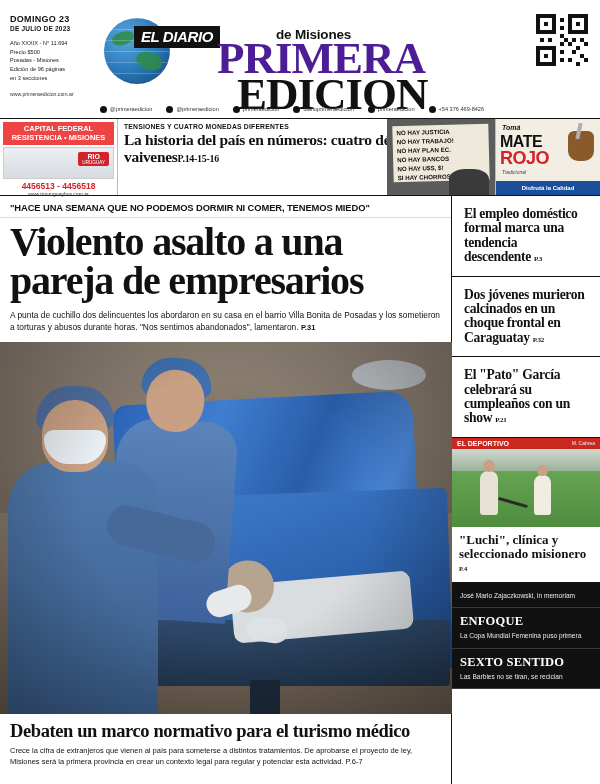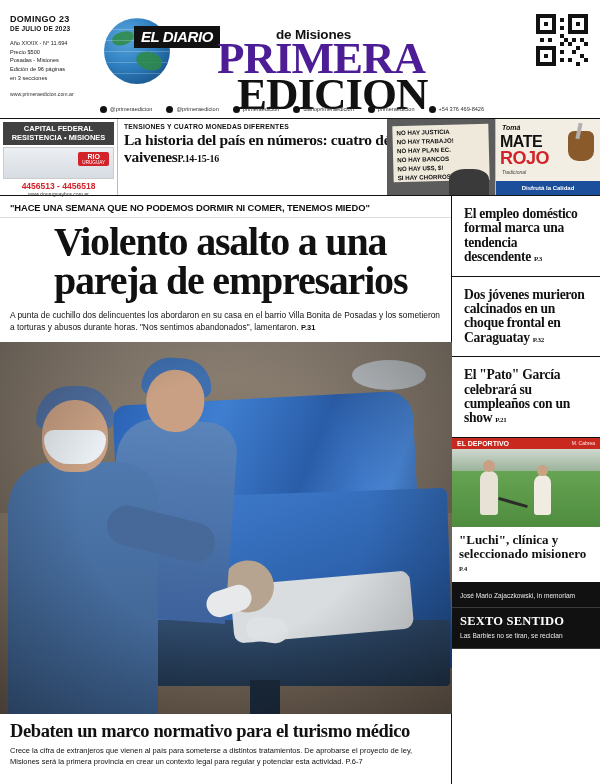--- a/index.html
+++ b/index.html
@@ -34,21 +34,21 @@
   .qr{position:absolute;right:12px;top:14px;width:52px;height:52px;background:#fff;}
   .qr svg{display:block;}
 
   .socialbar{position:absolute;left:100px;right:0px;top:102px;height:14px;display:flex;align-items:center;gap:14px;font-size:5.6px;color:#333;}
   .soc{display:flex;align-items:center;gap:3px;}
   .soc .ic{width:7px;height:7px;border-radius:50%;background:#111;display:inline-block;}
 
   
   .adstrip{position:relative;height:76px;border-bottom:1px solid #111;display:flex;}
   .ad-left{width:118px;border-right:1px solid #bbb;position:relative;background:#fff;padding:3px;box-sizing:border-box;}
-  .ad-left .redbar{background:#404040;color:#fff;text-align:center;font-size:7.5px;font-weight:bold;line-height:1.15;padding:3px 2px;}
+  .ad-left .redbar{background:#ef4444;color:#fff;text-align:center;font-size:7.5px;font-weight:bold;line-height:1.15;padding:3px 2px;}
   .ad-left .bus{height:30px;margin-top:2px;background:linear-gradient(180deg,#eceff3 0%, #d7dce2 100%);position:relative;border:1px solid #ccc;}
   .ad-left .bus .badge{position:absolute;right:4px;top:4px;background:#d2222a;color:#fff;font-size:7px;font-weight:bold;padding:1px 4px;border-radius:2px;text-align:center;line-height:1.05;}
   .ad-left .badge small{display:block;font-size:4.6px;font-weight:normal;}
   .ad-left .phone{color:#d2222a;font-size:8.5px;font-weight:bold;text-align:center;margin-top:2px;}
   .ad-left .web{font-size:5px;text-align:center;color:#333;}
 
   .ad-mid{flex:1;position:relative;padding:4px 6px;box-sizing:border-box;}
   .ad-mid .kicker{font-size:6.8px;font-weight:bold;letter-spacing:.2px;color:#111;}
   .ad-mid h3{margin:2px 0 0 0;font-size:15.5px;line-height:1.08;font-weight:bold;font-family:"Liberation Serif",serif;letter-spacing:-.3px;}
   .ad-mid .page-ref{font-size:10px;font-weight:bold;margin-left:0;}
@@ -65,21 +65,21 @@
   .ad-right .bluebar{position:absolute;left:0;bottom:0;width:100%;height:14px;background:#1b4e9b;color:#fff;font-size:6px;font-weight:bold;text-align:center;line-height:14px;}
   .ad-right .cup{position:absolute;right:6px;top:12px;width:26px;height:30px;background:#8b5a2b;border-radius:6px 6px 10px 10px;}
   .ad-right .cup:after{content:"";position:absolute;left:9px;top:-8px;width:4px;height:16px;background:#b0b0b0;transform:rotate(12deg);}
 
   
   .body-wrap{display:flex;height:590px;}
   .col-main{width:452px;border-right:1px solid #111;box-sizing:border-box;}
   .col-side{width:148px;box-sizing:border-box;}
 
   .quote{padding:6px 10px 4px 10px;font-size:9.4px;font-weight:bold;letter-spacing:-.1px;color:#111;border-bottom:1px solid #ddd;}
-  .headline{padding:4px 10px 0 10px;font-family:"Liberation Serif",serif;font-weight:bold;font-size:40px;line-height:0.98;letter-spacing:-1.2px;color:#111;margin-left:44px;}
+  .headline{padding:4px 10px 0 10px;font-family:"Liberation Serif",serif;font-weight:bold;font-size:40px;line-height:0.98;letter-spacing:-1.2px;color:#111;}
   .lede{padding:10px 10px 8px 10px;font-size:8.4px;line-height:1.42;color:#111;}
   .lede .pref{font-weight:bold;font-size:7.5px;}
 
   .photo{position:relative;width:452px;height:372px;overflow:hidden;background:#7e7468;}
   .photo .floor{position:absolute;left:0;top:0;width:100%;height:100%;
     background:linear-gradient(180deg,#6f6154 0%, #8b7c6c 40%, #6b5d50 100%);}
   .photo .wallpanel{position:absolute;left:0;top:0;width:100%;height:46%;
     background:linear-gradient(180deg,#8d8174 0%, #766a5d 100%);}
   .photo .drape{position:absolute;left:118px;top:56px;width:300px;height:230px;
     background:linear-gradient(115deg,#2b63b5 0%, #3f7ed0 28%, #2a5da8 55%, #4a86d6 78%, #27548f 100%);
@@ -342,20 +342,24 @@
         <div class="dep-title">
           <h4><span>"Luchi", clínica y seleccionado misionero</span> <span class="pg">P.4</span></h4>
         </div>
       </div>
 
       <div class="black-block">
         <div class="bb-item">
           <div class="d">José Mario Zajaczkowski, in memoriam</div>
         </div>
         <div class="bb-item">
+          <div class="t">ENFOQUE</div>
+          <div class="d">La Copa Mundial Femenina puso primera</div>
+        </div>
+        <div class="bb-item">
           <div class="t">SEXTO SENTIDO</div>
           <div class="d">Las Barbies no se tiran, se reciclan</div>
         </div>
       </div>
 
     </div>
   </div>
 
 </div>
 

